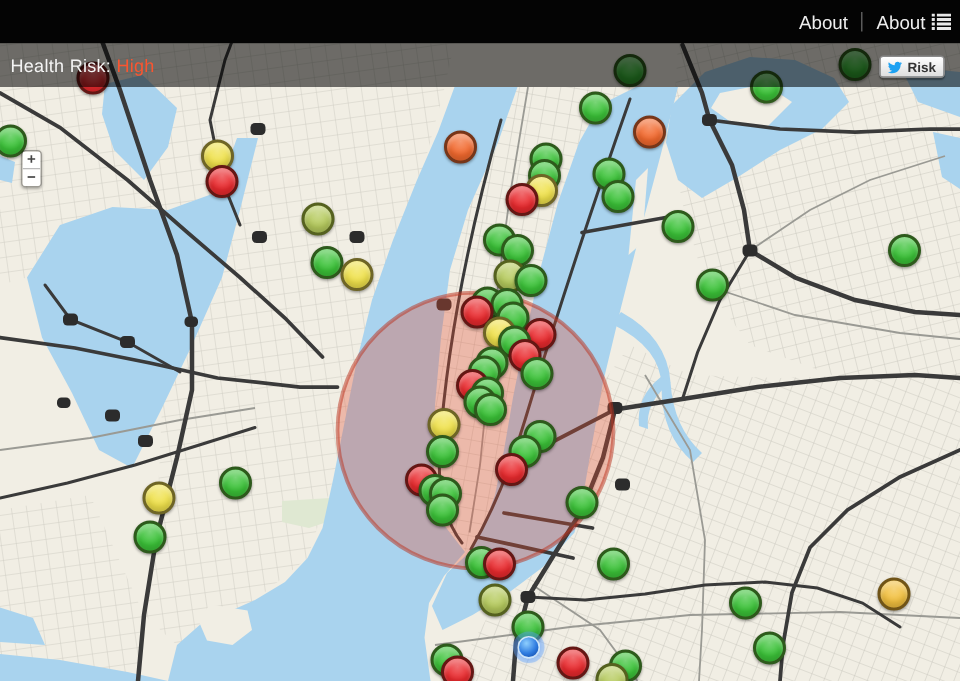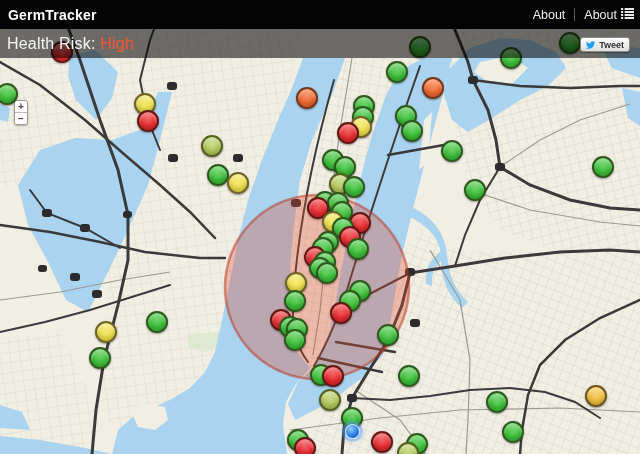--- a/index.html
+++ b/index.html
@@ -15,25 +15,25 @@
                      inset 0 -3px 4px rgba(0,0,0,.18);}
   .user-dot{position:absolute;width:13px;height:13px;border-radius:50%;z-index:4;
             background:radial-gradient(circle at 38% 30%,#8fd0ff 0%,#2f7ce0 55%,#0a3f9e 100%);
             border:1px solid rgba(220,240,255,.9);
             box-shadow:0 0 0 3px rgba(90,160,255,.38),0 0 6px rgba(60,130,255,.6);}
   
   .topbar{position:absolute;left:0;top:0;width:640px;height:29px;background:#040404;
           z-index:6;display:flex;align-items:center;}
   .brand{color:#fff;font-size:14px;font-weight:bold;letter-spacing:.2px;margin-left:8px;}
   .nav{position:absolute;right:6px;top:0;height:29px;display:flex;align-items:center;gap:9px;}
-  .nav a{color:#eee;font-size:12.5px;text-decoration:none;display:flex;gap:4px;}
+  .nav a{color:#eee;font-size:12.5px;text-decoration:none;display:flex;align-items:center;gap:4px;}
   .nav .sep{width:1px;height:13px;background:#5a5a5a;}
   .riskbar{position:absolute;left:0;top:29px;width:640px;height:29px;
            background:rgba(0,0,0,.55);z-index:5;display:flex;align-items:center;}
-  .riskbar .txt{margin-left:7px;font-size:16px;font-weight:400;color:#f4f4f4;letter-spacing:.2px;}
+  .riskbar .txt{margin-left:7px;font-size:12px;font-weight:400;color:#f4f4f4;letter-spacing:.2px;}
   .riskbar .val{font-weight:400;}
   
   .tweet{position:absolute;right:10px;top:37px;height:13px;z-index:7;
          display:flex;align-items:center;gap:3px;padding:0 5px 0 4px;
          background:linear-gradient(#ffffff,#dedede);border:1px solid #8a8a8a;
          border-radius:3px;box-shadow:0 1px 1px rgba(0,0,0,.35);cursor:pointer;}
   .tweet span{font-size:9px;font-weight:bold;color:#333;}
   
   .zoomctl{position:absolute;left:14px;top:100px;width:12px;z-index:5;
            border:1px solid rgba(0,0,0,.35);border-radius:3px;overflow:hidden;
@@ -225,21 +225,20 @@
   <div class="user-dot" style="left: 345px; top: 424px;"></div>
 
   <div class="riskbar">
     <div class="txt">
       <span>Health Risk:</span>
       <span class="val" style="color: rgb(250, 85, 48);">High</span>
     </div>
   </div>
 
   <div class="topbar">
-    <div class="brand">GermTracker</div>
     <div class="nav">
       <a href="#">
         <span>About</span>
       </a>
       <div class="sep"></div>
       <a href="#">
         <span>About</span>
         <svg width="13" height="11" viewBox="0 0 13 11">
           <g fill="#e8e8e8">
             <rect x="0" y="0" width="2.2" height="2"></rect>
@@ -253,21 +252,21 @@
           </g>
         </svg>
       </a>
     </div>
   </div>
 
   <div class="tweet">
     <svg width="11" height="10" viewBox="0 0 24 24">
       <path fill="#1da1f2" d="M23.4 4.8c-.8.4-1.7.6-2.6.8.9-.6 1.6-1.5 2-2.5-.9.5-1.9.9-2.9 1.1C19 3.3 17.8 2.8 16.5 2.8c-2.5 0-4.6 2.1-4.6 4.6 0 .4 0 .7.1 1.1-3.8-.2-7.2-2-9.5-4.8-.4.7-.6 1.5-.6 2.3 0 1.6.8 3 2 3.8-.7 0-1.5-.2-2.1-.6v.1c0 2.2 1.6 4.1 3.7 4.5-.4.1-.8.2-1.2.2-.3 0-.6 0-.9-.1.6 1.8 2.3 3.2 4.3 3.2-1.6 1.2-3.6 2-5.7 2H1c2 1.3 4.5 2.1 7.1 2.1 8.5 0 13.2-7.1 13.2-13.2v-.6c.9-.7 1.7-1.5 2.1-2.4z"></path>
     </svg>
-    <span>Tweet</span>
+    <span>Risk</span>
   </div>
 
   <div class="zoomctl">
     <div class="zbtn">+</div>
     <div class="zbtn">−</div>
   </div>
 
 </div>
 
 </body></html>

